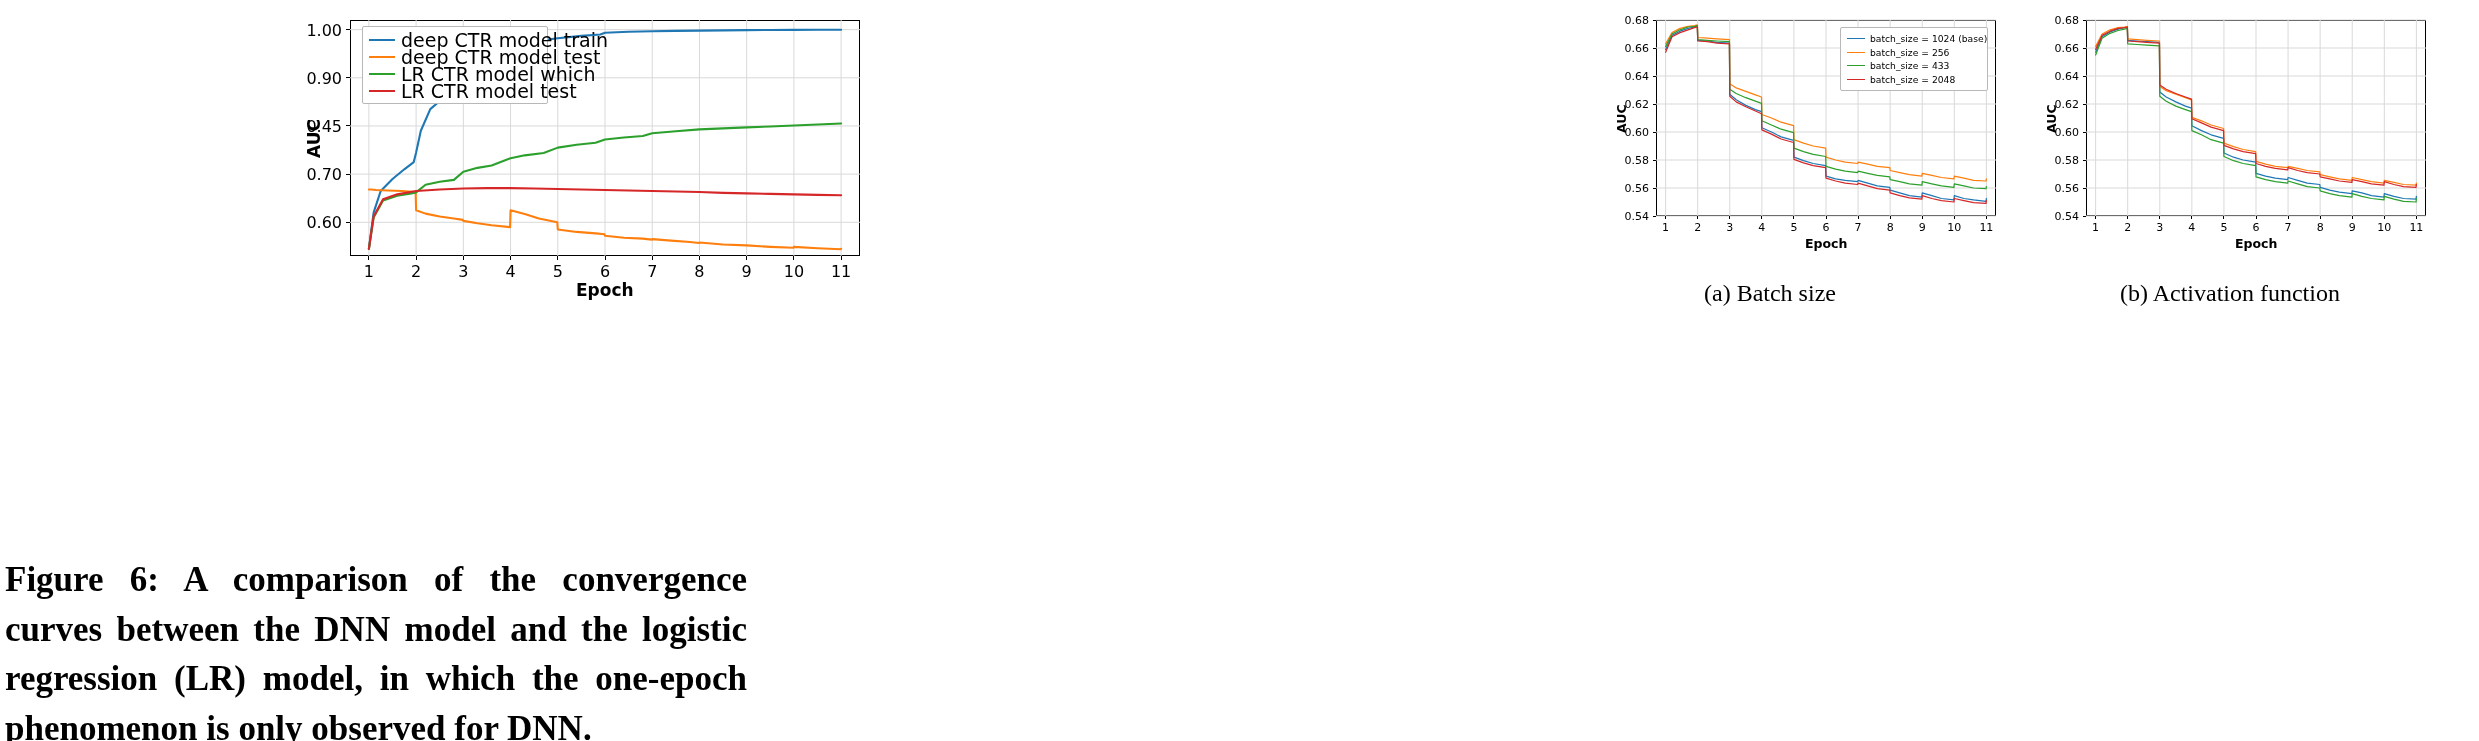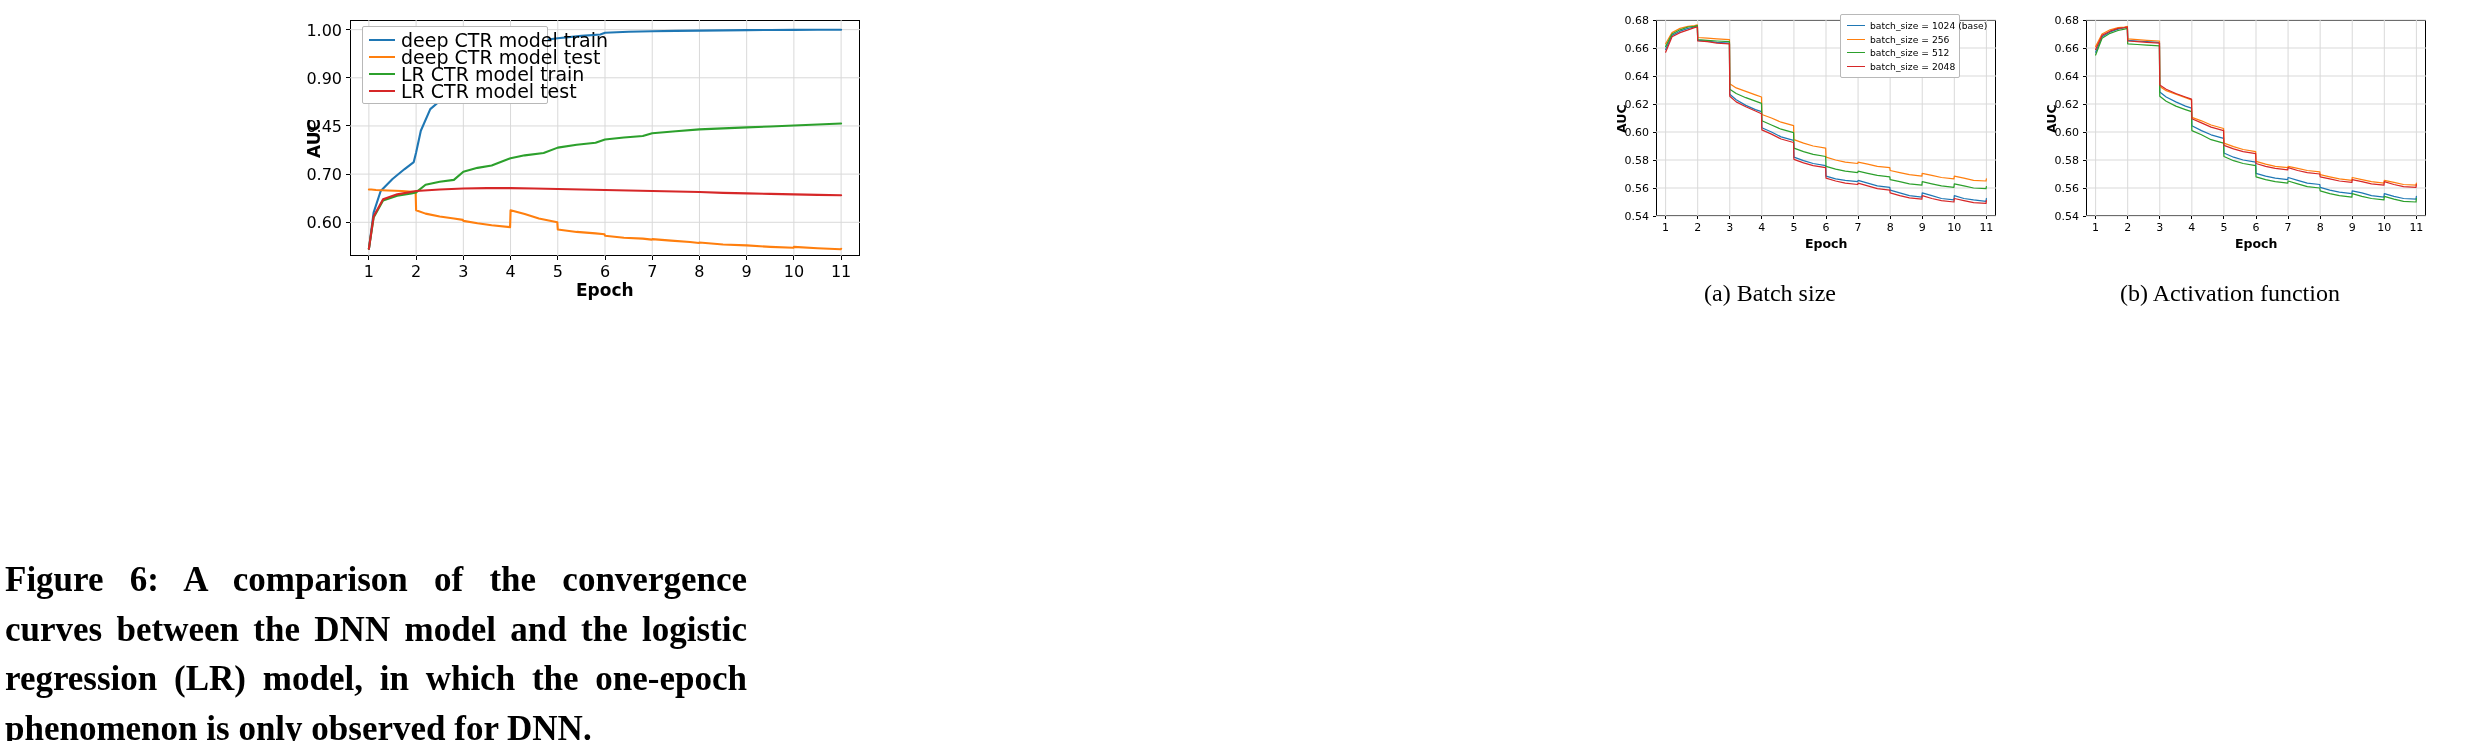--- a/index.html
+++ b/index.html
@@ -159,21 +159,21 @@
           <div class="legend-row">
             <span class="legend-line" style="border-top-color: rgb(31, 119, 180);"></span>
             <span class="legend-text">deep CTR model train</span>
           </div>
           <div class="legend-row">
             <span class="legend-line" style="border-top-color: rgb(255, 127, 14);"></span>
             <span class="legend-text">deep CTR model test</span>
           </div>
           <div class="legend-row">
             <span class="legend-line" style="border-top-color: rgb(44, 160, 44);"></span>
-            <span class="legend-text">LR CTR model train</span>
+            <span class="legend-text">LR CTR model which</span>
           </div>
           <div class="legend-row">
             <span class="legend-line" style="border-top-color: rgb(214, 39, 40);"></span>
             <span class="legend-text">LR CTR model test</span>
           </div>
         </div>
     </div>
 
     <div class="caption cap6">Figure 6: A comparison of the convergence curves between the DNN model and the logistic regression (LR) model, in which the one-epoch phenomenon is only observed for DNN.</div>
   </div>
@@ -244,32 +244,32 @@
           <div class="ytick-lbl" style="font-size: 11px; left: 49px; top: 94px; transform: translate(-100%, -50%);">0.62</div>
           <div class="tickmark" style="left: 53px; top: 65.5px; width: 3px; height: 1px;"></div>
           <div class="ytick-lbl" style="font-size: 11px; left: 49px; top: 66px; transform: translate(-100%, -50%);">0.64</div>
           <div class="tickmark" style="left: 53px; top: 37.5px; width: 3px; height: 1px;"></div>
           <div class="ytick-lbl" style="font-size: 11px; left: 49px; top: 38px; transform: translate(-100%, -50%);">0.66</div>
           <div class="tickmark" style="left: 53px; top: 9.5px; width: 3px; height: 1px;"></div>
           <div class="ytick-lbl" style="font-size: 11px; left: 49px; top: 10px; transform: translate(-100%, -50%);">0.68</div>
         </div>
       <div class="ylabel-rot" id="fig7a-ylabel" style="left: 14px; top: 122.5px; font-size: 12.5px;">AUC</div>
       <div class="axis-title" id="fig7a-xlabel" style="left: 205px; top: 226px; font-size: 12.5px;">Epoch</div>
-      <div class="legend legend-small" id="fig7a-legend" style="left:240px; top:4px; width:120px;">
+      <div class="legend legend-small" id="fig7a-legend" style="left:240px; top:17px; width:148px;">
           <div class="legend-row">
             <span class="legend-line" style="border-top-color: rgb(31, 119, 180);"></span>
             <span class="legend-text">batch_size = 1024 (base)</span>
           </div>
           <div class="legend-row">
             <span class="legend-line" style="border-top-color: rgb(255, 127, 14);"></span>
             <span class="legend-text">batch_size = 256</span>
           </div>
           <div class="legend-row">
             <span class="legend-line" style="border-top-color: rgb(44, 160, 44);"></span>
-            <span class="legend-text">batch_size = 512</span>
+            <span class="legend-text">batch_size = 433</span>
           </div>
           <div class="legend-row">
             <span class="legend-line" style="border-top-color: rgb(214, 39, 40);"></span>
             <span class="legend-text">batch_size = 2048</span>
           </div>
         </div>
     </div>
     <div class="subcap" style="left:464px; top:280px;">(a)  Batch size</div>
 
     <div class="plot" id="fig7b" style="left:790px; top:10px; width:420px; height:250px;">

